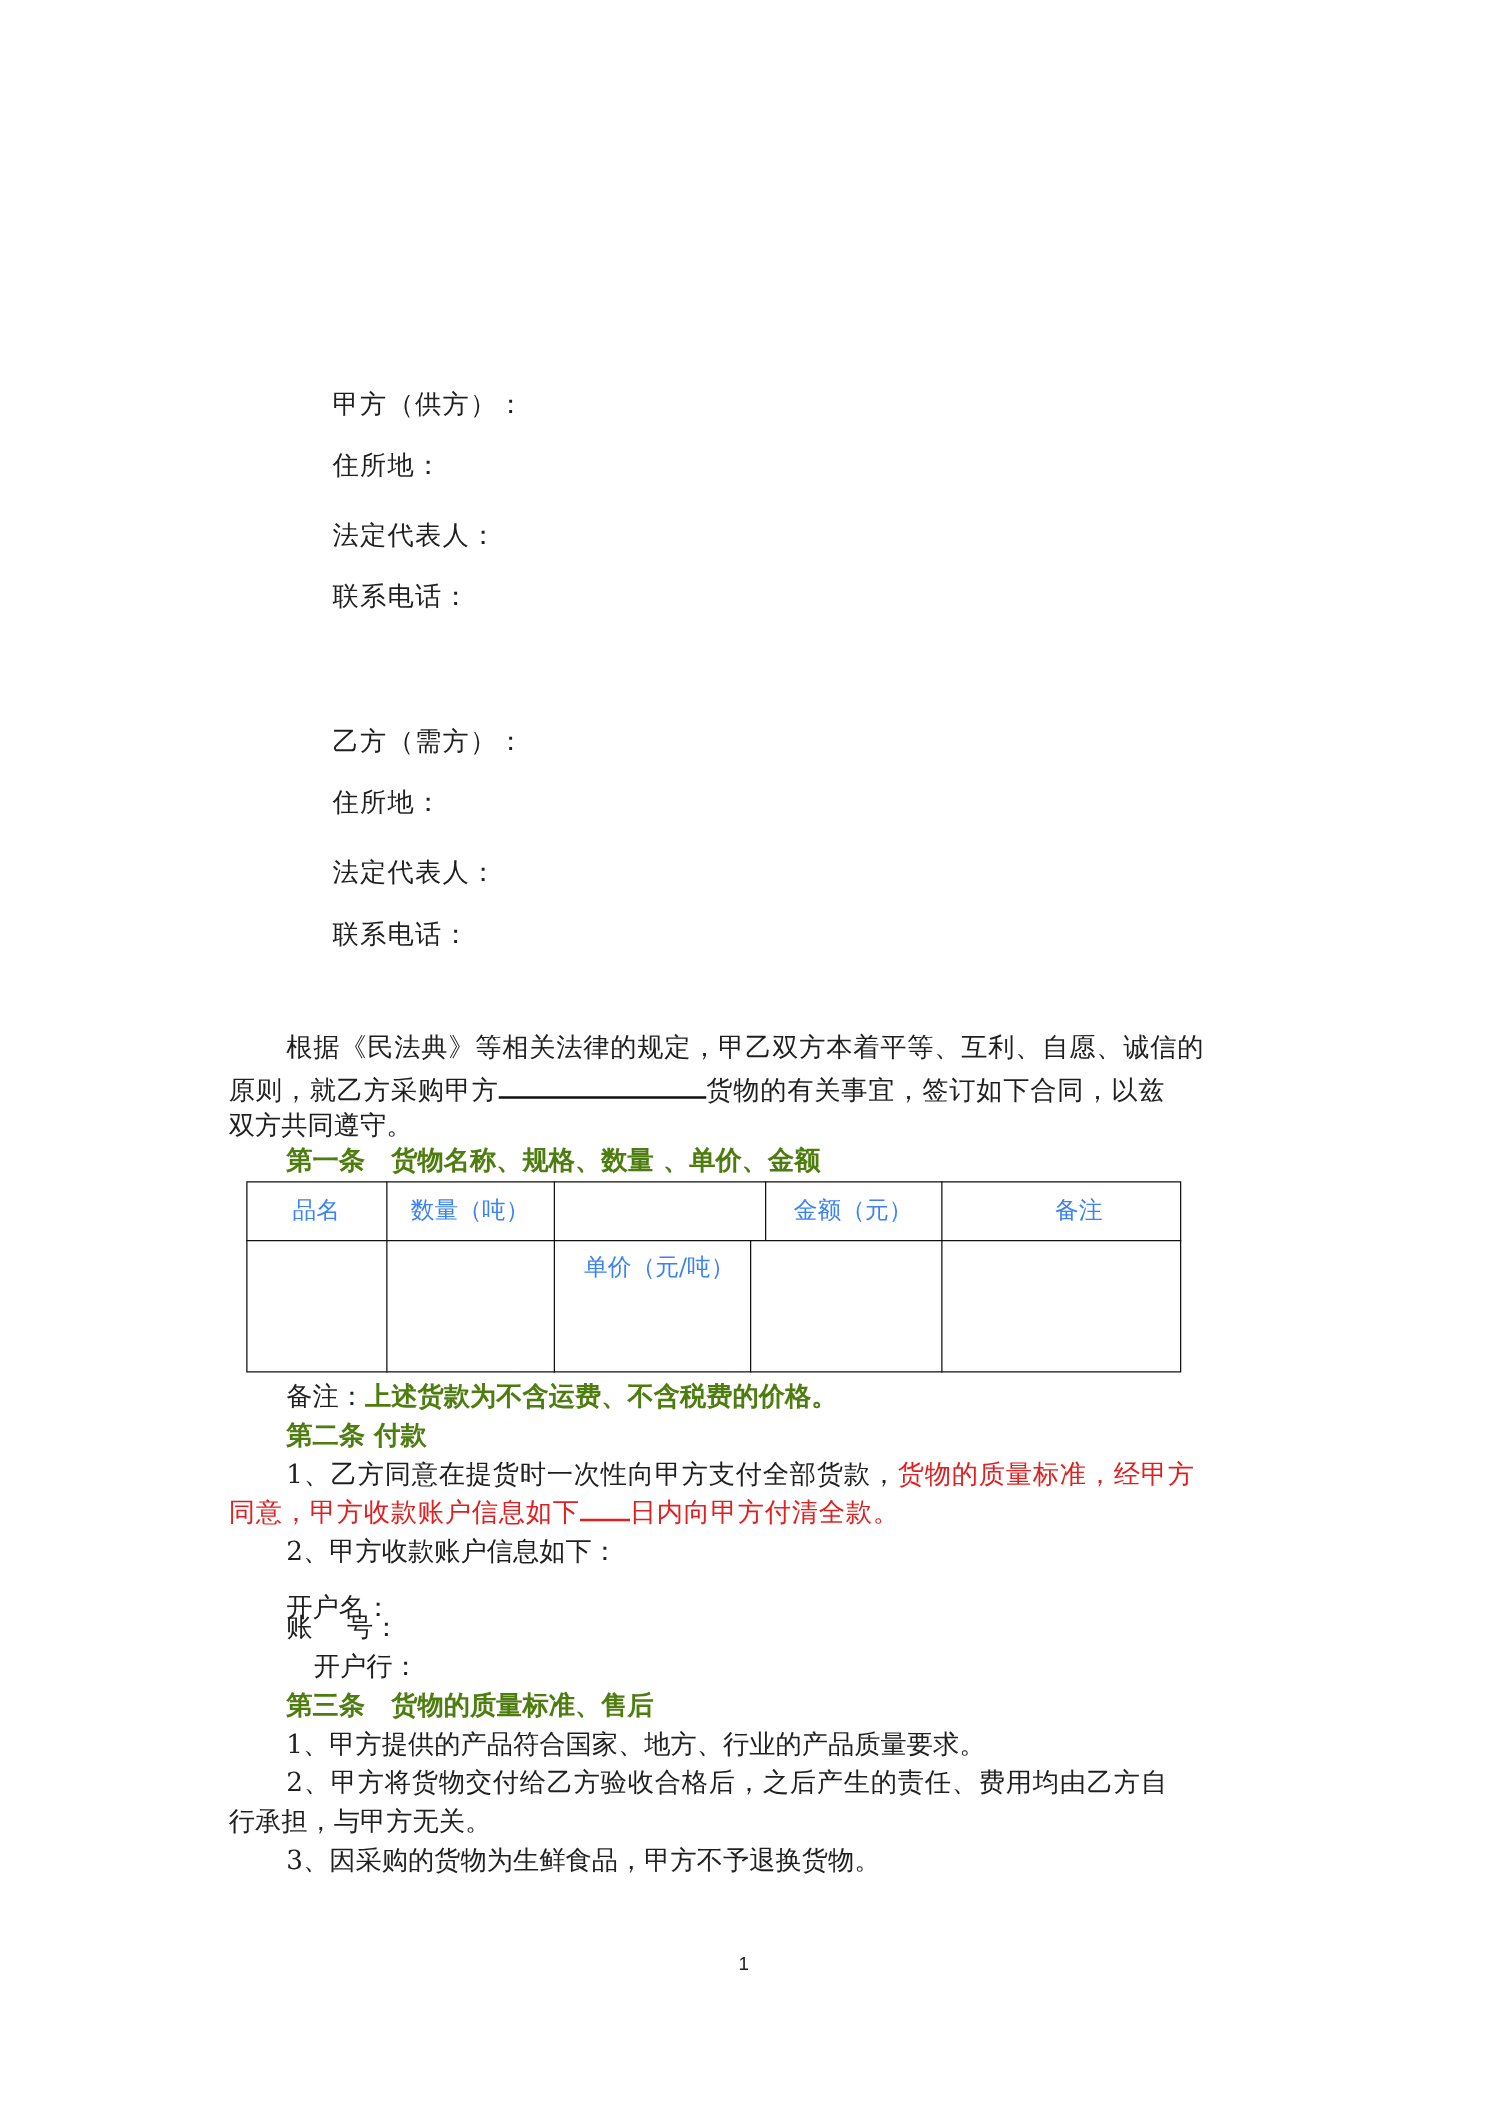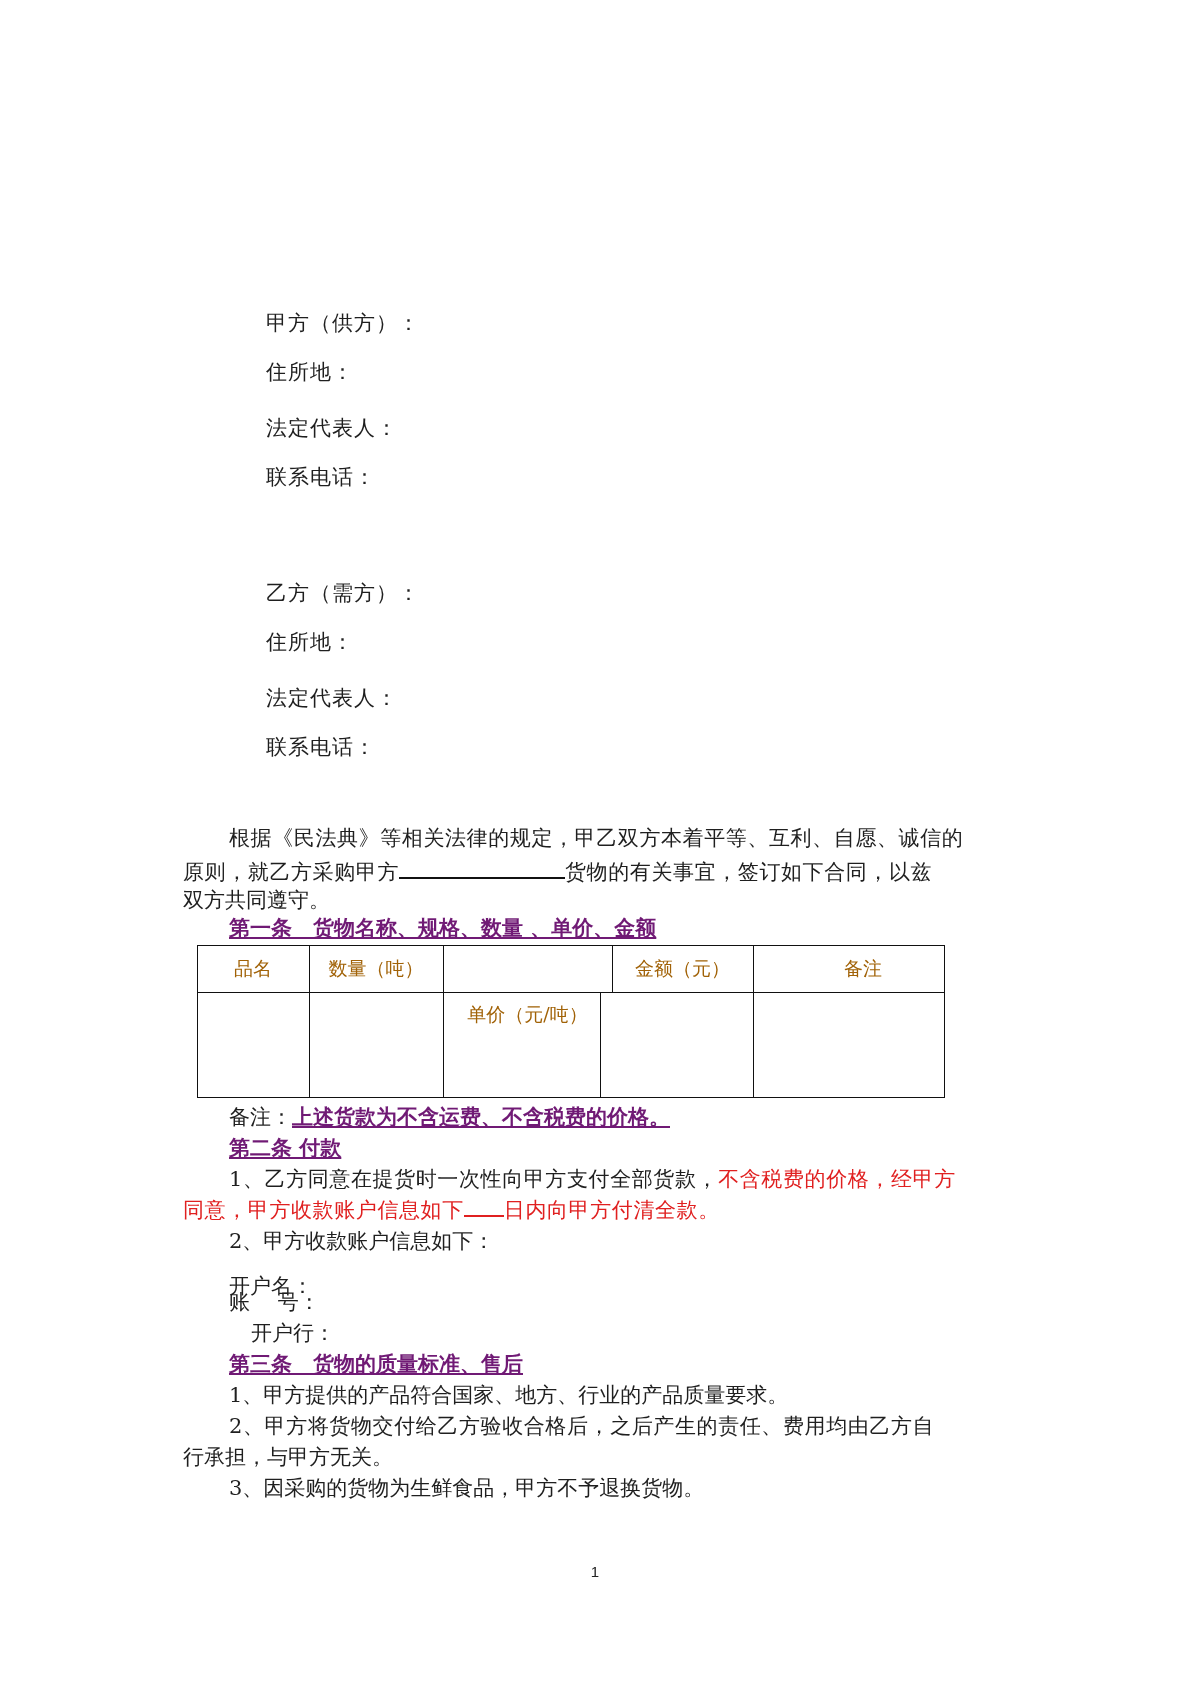--- a/index.html
+++ b/index.html
@@ -4,31 +4,31 @@
 <style>
   html, body { margin: 0; padding: 0; background: #ffffff; }
   body { width: 1190px; height: 1683px; position: relative; overflow: hidden;
          font-family: "DejaVu Serif", "Liberation Serif", serif; color: #1a1a1a; }
   .page { position: absolute; left: 0; top: 0; width: 1190px; height: 1683px; background: #fff; }
   .title { position: absolute; left: 0; width: 1190px; top: 166px; text-align: center;
            font-family: "DejaVu Sans", "Liberation Sans", sans-serif; font-weight: bold;
            font-size: 34px; letter-spacing: 1px; color: #000; }
   .line { position: absolute; font-size: 21px; line-height: 30px; white-space: nowrap; color: #1f1f1f; }
   .party { left: 230px; letter-spacing: 1px; margin-left: 36px; }
-  .bold { font-family: "DejaVu Sans", "Liberation Sans", sans-serif; font-weight: bold; color: #701a75; text-decoration: underline; }
+  .bold { font-family: "DejaVu Sans", "Liberation Sans", sans-serif; font-weight: bold; color: #4d7c0f; }
   .red { color: #e02020; }
   .blank { display: inline-block; border-bottom: 2px solid #111; vertical-align: baseline; height: 18px; }
   .indent { left: 229px; }
   .wrap { left: 183px; }
   .tbl { position: absolute; left: 197px; top: 945px; width: 748px; height: 153px; }
   .tbl .outer { position: absolute; left: 0; top: 0; right: 0; bottom: 0; border: 1.5px solid #111; }
   .tbl .hline { position: absolute; left: 0; right: 0; top: 47px; height: 0; border-top: 1.5px solid #111; }
   .tbl .vline { position: absolute; width: 0; border-left: 1.5px solid #111; }
   .tbl .hcell { position: absolute; top: 0; height: 47px; line-height: 47px; text-align: center;
-                font-size: 19px; color: #a16207; white-space: nowrap; }
+                font-size: 19px; color: #3b82f6; white-space: nowrap; }
   .tbl .bcell { position: absolute; top: 47px; height: 106px; }
   .page-num { position: absolute; left: 0; width: 1190px; text-align: center; top: 1563px;
               font-family: "Liberation Sans", sans-serif; font-size: 15px; color: #222; }
 </style>
 </head>
 <body>
 
 <div class="page">
 
 
@@ -72,21 +72,21 @@
     <div class="bcell" style="left:403px; width:153px;"></div>
     <div class="bcell" style="left:556px; width:192px;"></div>
   </div>
 
   <div class="line indent" style="top:1102px;">
     <span>备注：</span><span class="bold">上述货款为不含运费、不含税费的价格。</span>
   </div>
 
   <div class="line indent bold" style="top:1133px;">第二条 付款</div>
   <div class="line indent" style="top:1164px; letter-spacing:0.6px;">
-    <span>1、乙方同意在提货时一次性向甲方支付全部货款，</span><span class="red">不含税费的价格，经甲方</span>
+    <span>1、乙方同意在提货时一次性向甲方支付全部货款，</span><span class="red">货物的质量标准，经甲方</span>
   </div>
   <div class="line wrap red" style="top:1195px; letter-spacing:0.6px;">
     <span>同意，甲方收款账户信息如下</span><span class="blank" style="width:40px; border-bottom-color:#e02020;"></span><span>日内向甲方付清全款。</span>
   </div>
   <div class="line indent" style="top:1226px;">2、甲方收款账户信息如下：</div>
   <div class="line indent" style="top:1271px;">开户名：</div>
   <div class="line indent" style="top:1287px; white-space:pre;">账　 号：</div>
   <div class="line indent" style="top:1318px;margin-left:22px;">开户行：</div>
 
   <div class="line indent bold" style="top:1349px;">第三条　货物的质量标准、售后</div>

